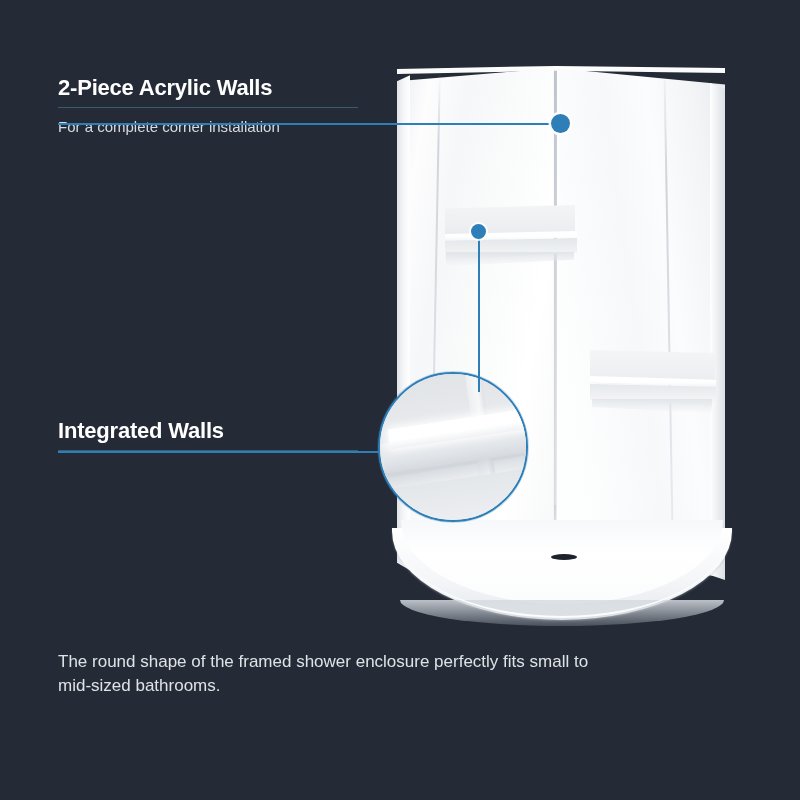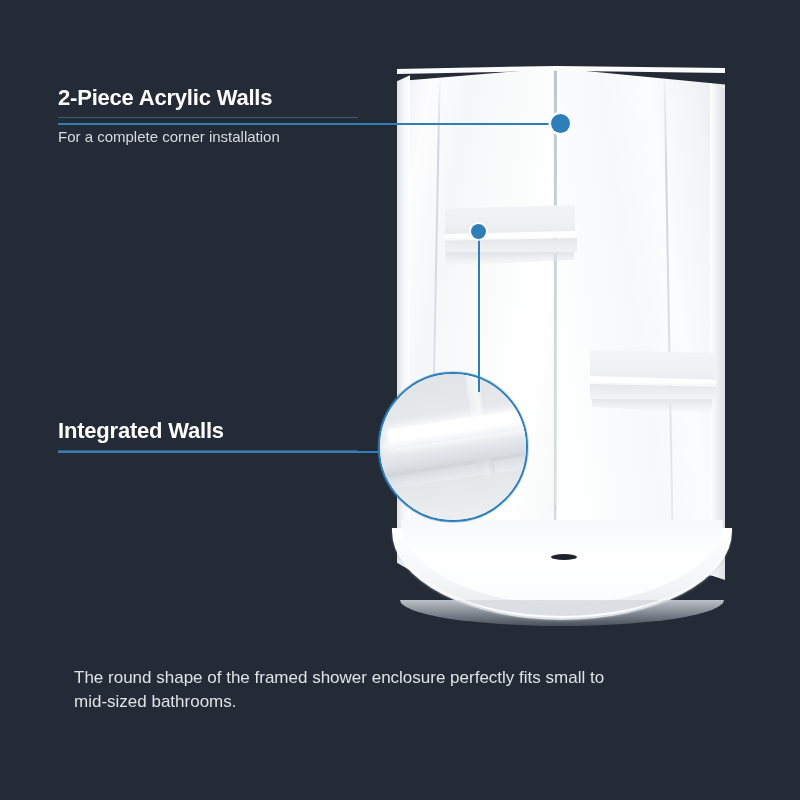--- a/index.html
+++ b/index.html
@@ -380,21 +380,21 @@
     font-size: 38px;
     font-weight: bold;
     color: #ffffff;
     margin: 0;
     letter-spacing: -0.6px;
     line-height: 1.08;
   }
   .bottom-body {
     font-size: 17px;
     color: #dfe2e6;
-    margin: 16px;
+    margin: 0;
     padding-top: 18px;
     line-height: 1.42;
     max-width: 540px;
   }
 </style>
 </head>
 <body>
 
 <div id="infographic">
 
@@ -442,21 +442,21 @@
         <div class="mag-niche-edge"></div>
         <div class="mag-ledge-shadow"></div>
         <div class="mag-lower"></div>
         <div class="mag-ledge-face"></div>
         <div class="mag-ledge-top"></div>
       </div>
 
     </div>
   </div>
 
-  <div class="callout" style="left:58px; top:85px; width:300px;">
+  <div class="callout" style="left:58px; top:75px; width:300px;">
     <p class="callout-title">2-Piece Acrylic Walls</p>
     <div class="callout-rule"></div>
     <p class="callout-sub">For a complete corner installation</p>
   </div>
   <div class="leader-line" style="left:58px; top:123px; width:502px;"></div>
   <div class="leader-dot" style="left:551px; top:114px;"></div>
 
   <div class="callout" style="left:58px; top:418px; width:300px;">
     <p class="callout-title">Integrated Walls</p>
     <div class="callout-rule"></div>

